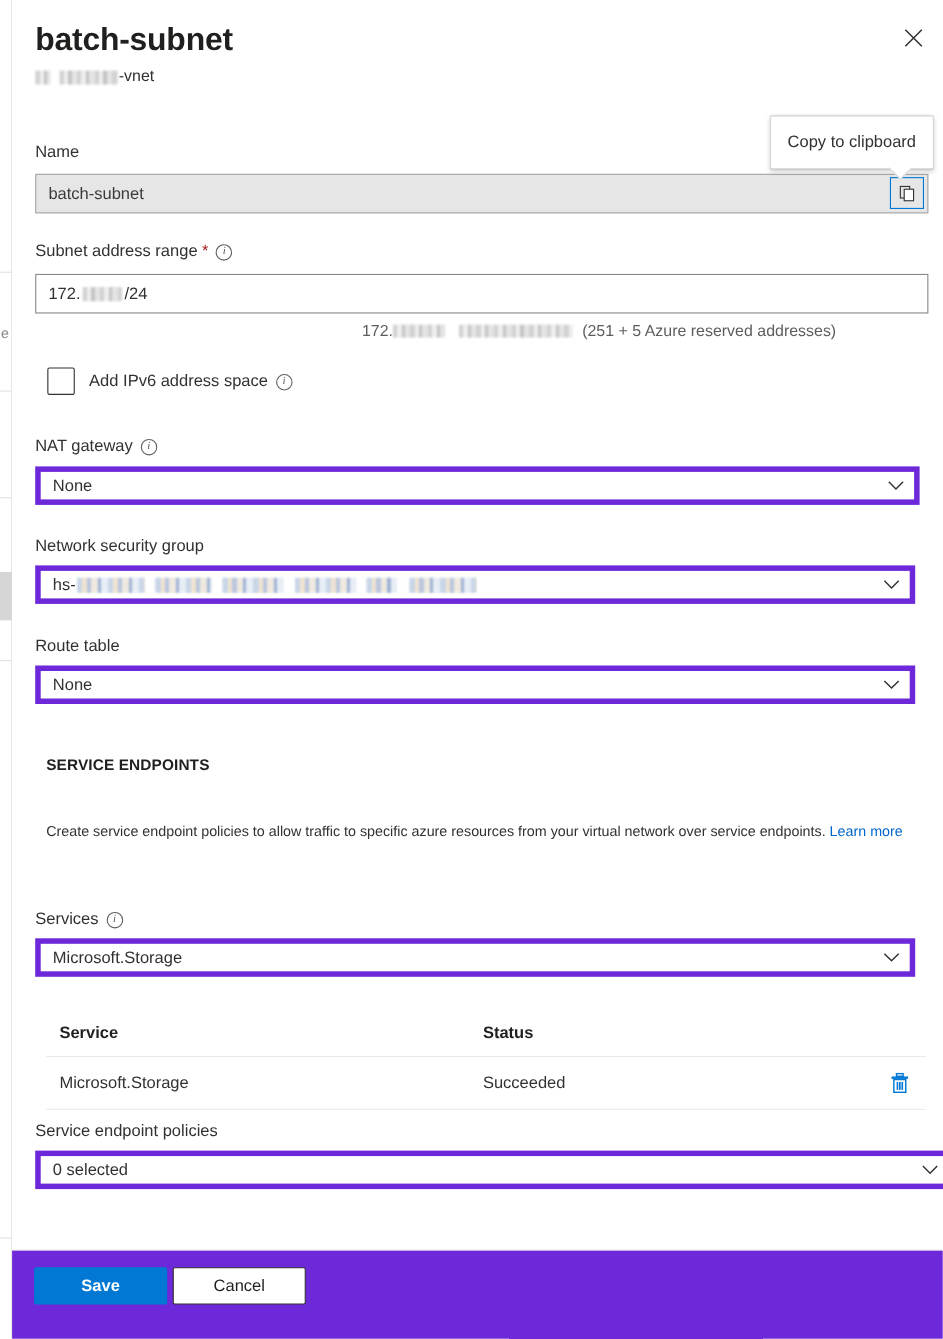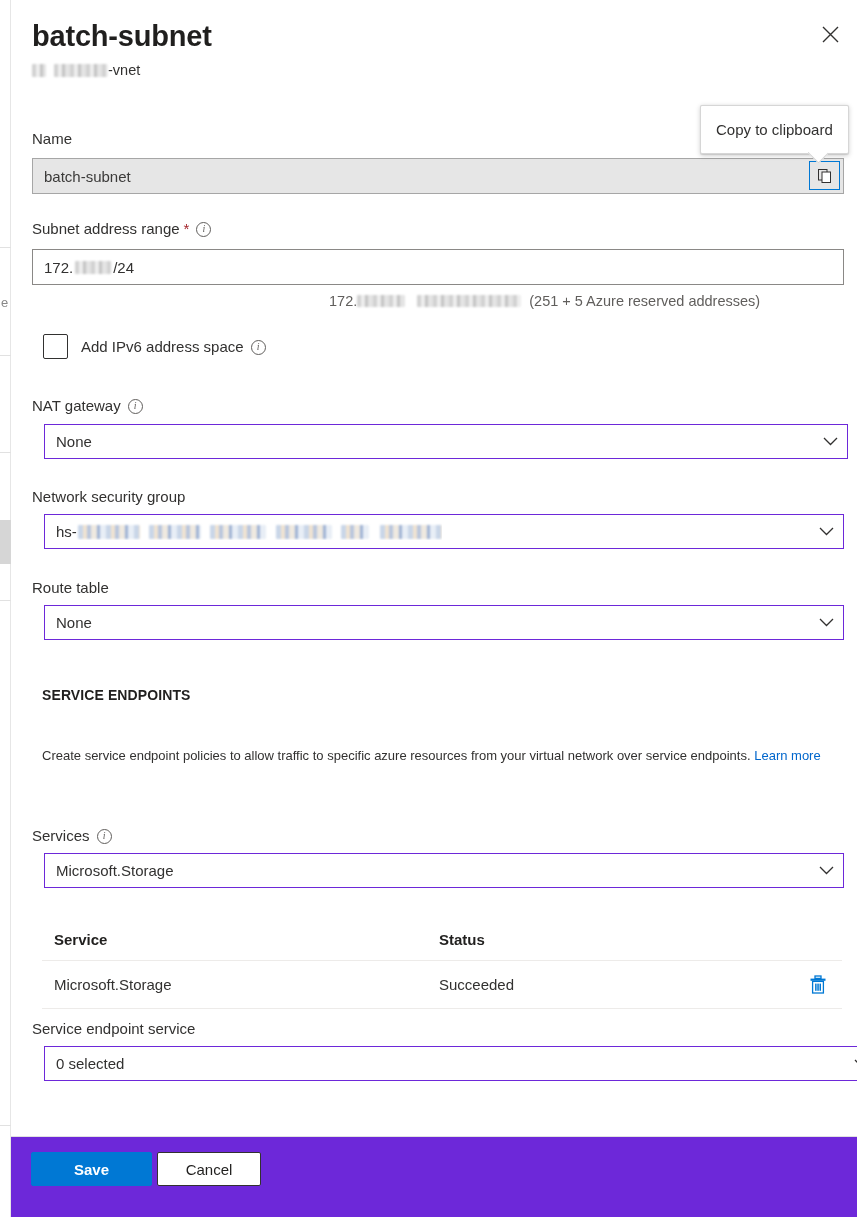--- a/index.html
+++ b/index.html
@@ -182,29 +182,28 @@
     padding-left: 11px;
     white-space: nowrap;
     overflow: hidden;
     display: flex;
     align-items: center;
   }
 
   .dropdown {
     position: absolute;
     box-sizing: border-box;
-    border: 1px solid #6d28d9;
+    border: 5px solid #6d28d9;
     background: #ffffff;
     display: flex;
     align-items: center;
     justify-content: space-between;
     font-size: 15px;
     color: #323130;
     cursor: pointer;
-    margin-left: 12px;
   }
   .dropdown .dd-text {
     padding-left: 11px;
     white-space: nowrap;
     overflow: hidden;
     display: flex;
     align-items: center;
   }
   .dropdown .dd-caret {
     width: 34px;
@@ -318,21 +317,21 @@
   #save-button {
     left: 20px; top: 15px;
     width: 121px;
     background: #0078d4;
     color: #ffffff;
     font-weight: 700;
     border: 1px solid #0078d4;
   }
   #cancel-button {
     left: 146px; top: 15px;
-    width: 104px;
+    width: 121px;
     background: #ffffff;
     color: #201f1e;
     border: 1px solid #323130;
   }
 </style>
 </head>
 <body>
 
 <div id="bg-strip">
   <div class="bg-line" style="top:247px"></div>
@@ -483,21 +482,21 @@
           <rect x="3.6" y="6.4" width="10.8" height="11.6" fill="none" stroke="#0078d4" stroke-width="1.3"></rect>
           <rect x="6.1" y="8.6" width="1.5" height="7.2" fill="#0078d4"></rect>
           <rect x="8.3" y="8.6" width="1.5" height="7.2" fill="#0078d4"></rect>
           <rect x="10.5" y="8.6" width="1.5" height="7.2" fill="#0078d4"></rect>
         </svg>
       </div>
     </div>
   </div>
 
   <div class="field-label" style="left:21px; top:1019px">
-    <span>Service endpoint service</span>
+    <span>Service endpoint policies</span>
   </div>
   <div class="dropdown" style="left:21px; top:1046px; width:835px; height:35px">
     <span class="dd-text">0 selected</span>
     <span class="dd-caret">
       <svg width="15" height="9" viewBox="0 0 15 9">
           <path d="M1 1 L7.5 7.5 L14 1" fill="none" stroke="#323130" stroke-width="1.3"></path>
         </svg>
     </span>
   </div>
 

